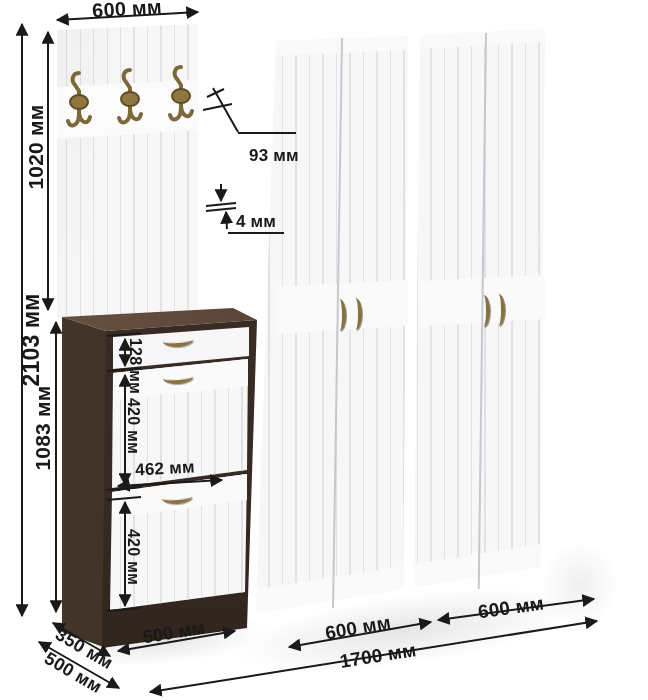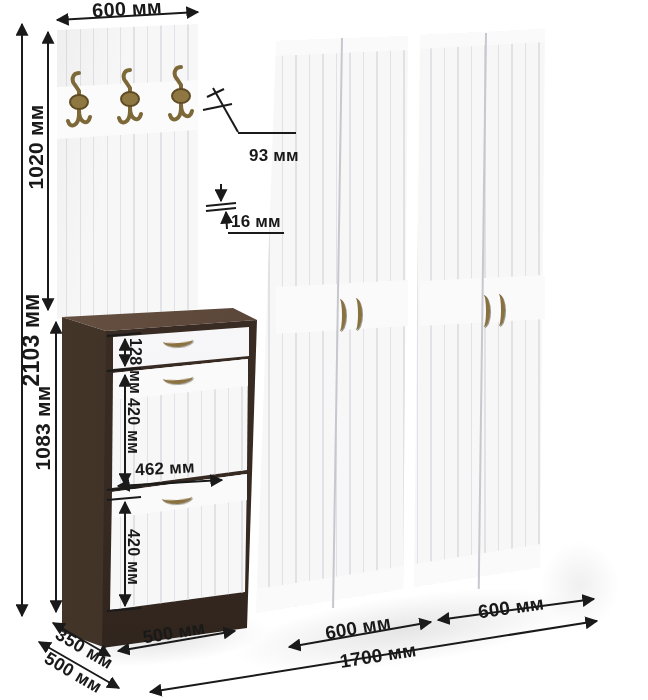--- a/index.html
+++ b/index.html
@@ -150,21 +150,21 @@
       <line x1="438" y1="620" x2="594" y2="599" marker-start="url(#ah)" marker-end="url(#ah)"></line>
       <line x1="150" y1="692" x2="597" y2="621" marker-start="url(#ah)" marker-end="url(#ah)"></line>
     </g>
   </svg>
 
   <div class="dim-lbl" style="left:127px;top:9px;font-size:20px;transform:translate(-50%,-50%) rotate(-3.5deg);">600 мм</div>
   <div class="dim-lbl" style="left:31px;top:340px;font-size:23px;transform:translate(-50%,-50%) rotate(-90deg);">2103 мм</div>
   <div class="dim-lbl" style="left:36px;top:147px;font-size:21px;transform:translate(-50%,-50%) rotate(-90deg);">1020 мм</div>
   <div class="dim-lbl" style="left:43px;top:428px;font-size:21px;transform:translate(-50%,-50%) rotate(-90deg);">1083 мм</div>
   <div class="dim-lbl" style="left:274px;top:122px;font-size:17px;margin-top:34px;">93 мм</div>
-  <div class="dim-lbl" style="left:256px;top:222px;font-size:17px;">16 мм</div>
+  <div class="dim-lbl" style="left:256px;top:222px;font-size:17px;">4 мм</div>
   <div class="dim-lbl" style="left:135px;top:366px;font-size:16px;transform:translate(-50%,-50%) rotate(90deg);">128 мм</div>
   <div class="dim-lbl" style="left:133px;top:426px;font-size:16px;transform:translate(-50%,-50%) rotate(90deg);">420 мм</div>
   <div class="dim-lbl" style="left:165px;top:469px;font-size:17px;transform:translate(-50%,-50%) rotate(-3deg);">462 мм</div>
   <div class="dim-lbl" style="left:133px;top:557px;font-size:16px;transform:translate(-50%,-50%) rotate(90deg);">420 мм</div>
   <div class="dim-lbl" style="left:84px;top:649px;font-size:18px;transform:translate(-50%,-50%) rotate(30.5deg);">350 мм</div>
   <div class="dim-lbl" style="left:73px;top:673px;font-size:18px;transform:translate(-50%,-50%) rotate(30.5deg);">500 мм</div>
   <div class="dim-lbl" style="left:174px;top:633px;font-size:18px;transform:translate(-50%,-50%) rotate(-9.5deg);">500 мм</div>
   <div class="dim-lbl" style="left:358px;top:628px;font-size:19px;transform:translate(-50%,-50%) rotate(-10deg);">600 мм</div>
   <div class="dim-lbl" style="left:511px;top:608px;font-size:19px;transform:translate(-50%,-50%) rotate(-8deg);">600 мм</div>
   <div class="dim-lbl" style="left:378px;top:656px;font-size:19px;transform:translate(-50%,-50%) rotate(-9deg);">1700 мм</div>

